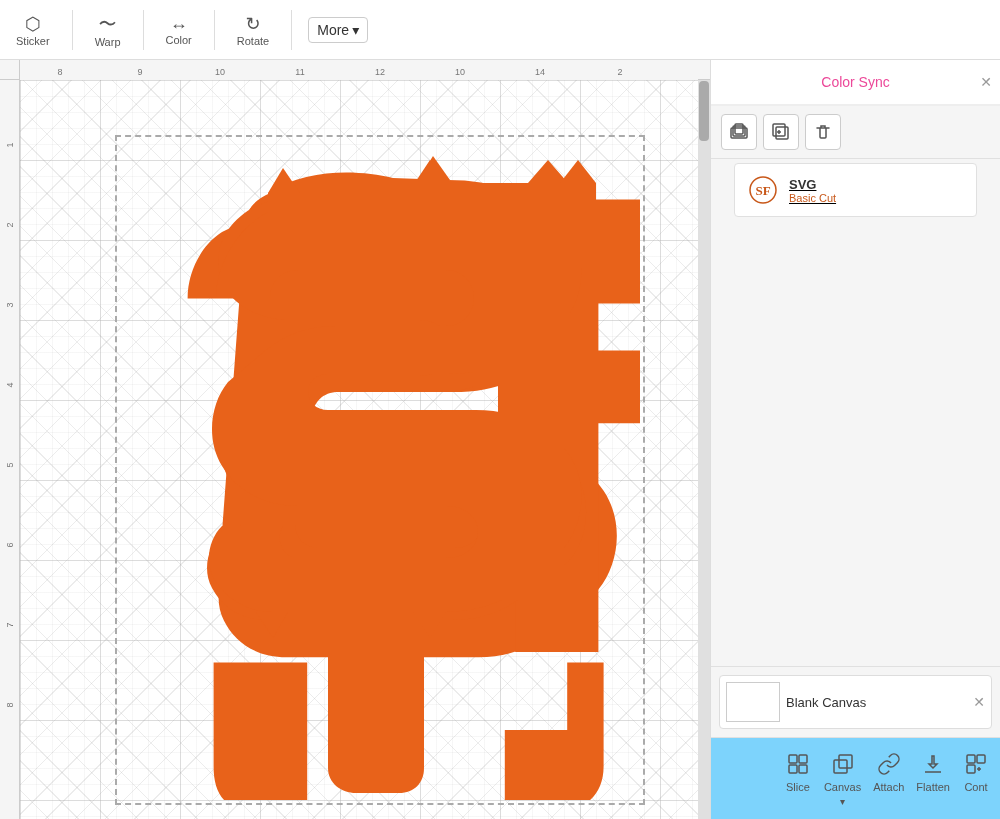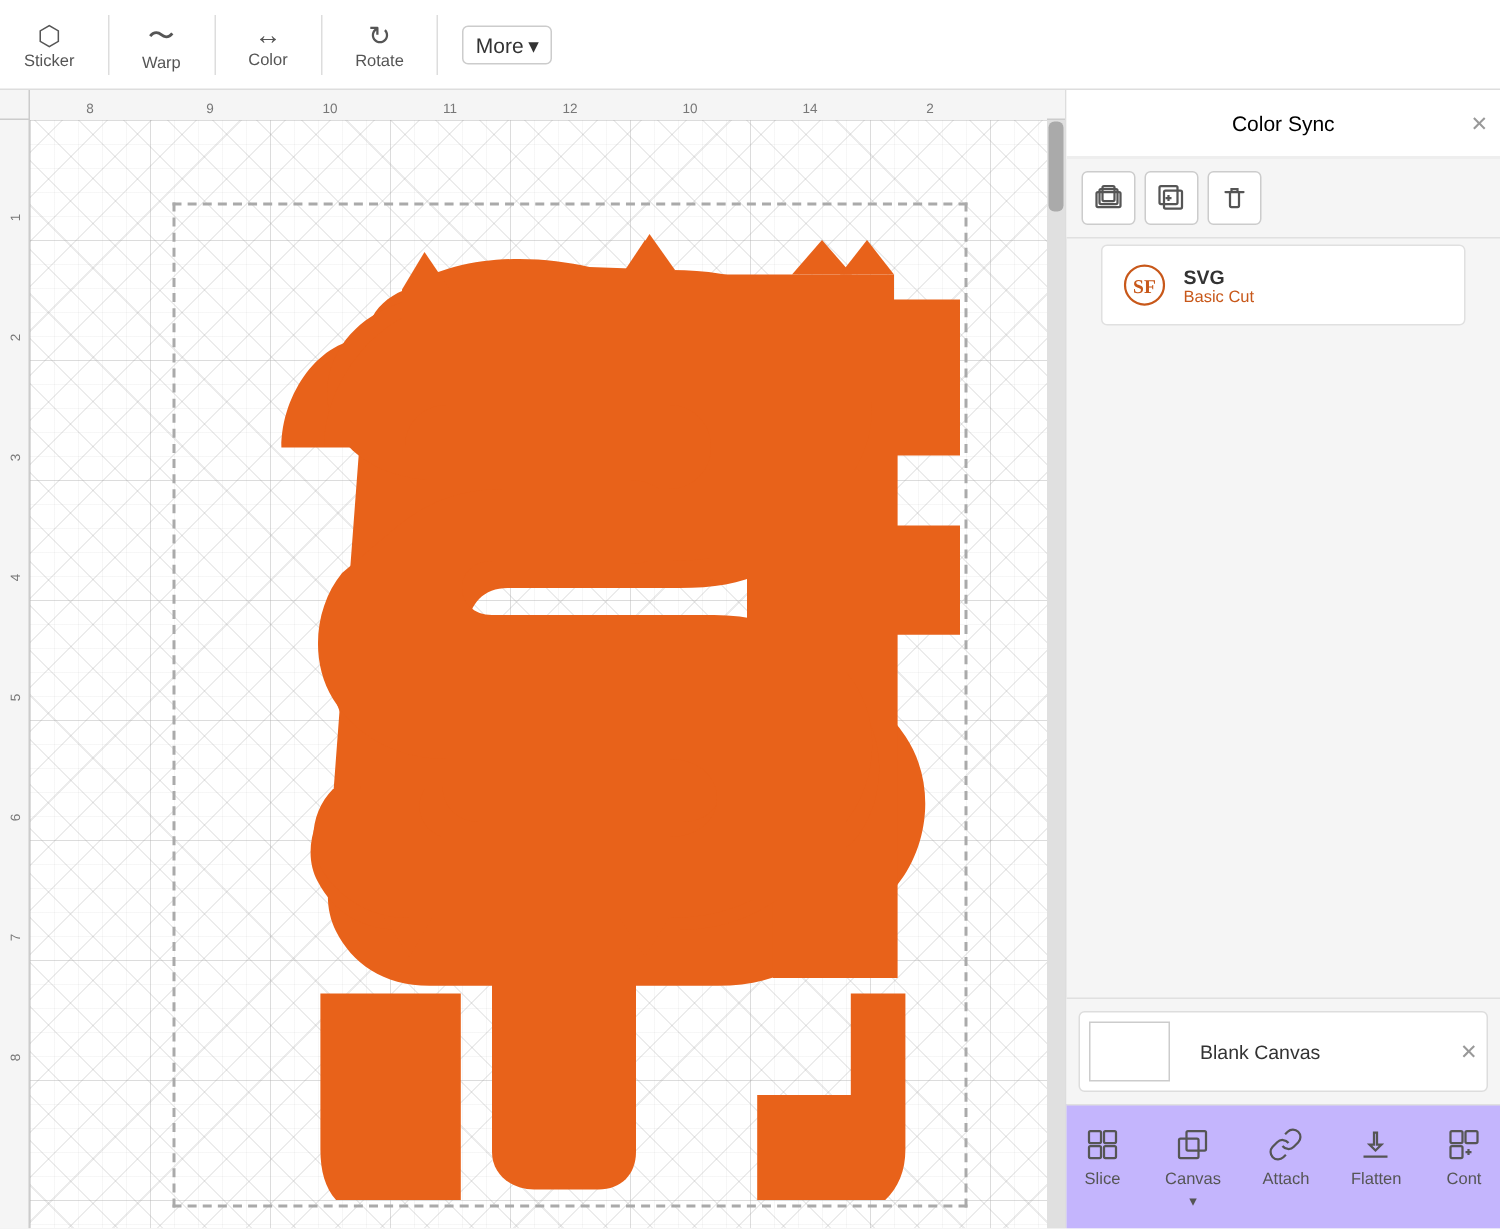--- a/index.html
+++ b/index.html
@@ -179,21 +179,21 @@
       border-bottom: 2px solid #eee;
       position: relative;
     }
     .panel-tab {
       flex: 1;
       text-align: center;
       padding: 14px 8px;
       font-size: 14px;
       font-weight: 500;
       cursor: pointer;
-      color: #000000;
+      color: #ec4899;
     }
     .panel-tab.active {
       color: #1a7a4a;
       border-bottom: 3px solid #1a7a4a;
     }
     .panel-tab-close {
       position: absolute;
       right: 8px;
       top: 50%;
       transform: translateY(-50%);
@@ -240,20 +240,21 @@
       height: 32px;
       display: flex;
       align-items: center;
       justify-content: center;
       color: #c8581a;
       font-size: 20px;
     }
     .layer-info {
       display: flex;
       flex-direction: column;
+      text-decoration: underline;
     }
     .layer-name {
       font-size: 13px;
       font-weight: 600;
       color: #333;
     }
     .layer-type {
       font-size: 11px;
       color: #c8581a;
     }
@@ -261,21 +262,21 @@
     
     #blank-canvas-section {
       margin-top: auto;
       padding: 8px;
       border-top: 1px solid #e0e0e0;
       background: #f5f5f5;
     }
     #blank-canvas-preview {
       display: flex;
       align-items: center;
-      gap: 20px;
+      gap: 6px;
       padding: 6px;
       background: #fff;
       border: 1px solid #ddd;
       border-radius: 4px;
     }
     .canvas-thumb {
       width: 54px;
       height: 40px;
       border: 1px solid #ccc;
       background: #fff;
@@ -287,23 +288,23 @@
     .canvas-close {
       margin-left: auto;
       color: #999;
       cursor: pointer;
       font-size: 14px;
     }
 
     
     #panel-actions {
       display: flex;
-      justify-content: space-between;
+      justify-content: flex-end;
       padding: 8px 4px;
-      background: #c4b5fd;
+      background: #7dd3fc;
       border-top: 1px solid #e0e0e0;
     }
     .action-btn {
       display: flex;
       flex-direction: column;
       align-items: center;
       gap: 3px;
       font-size: 11px;
       color: #555;
       cursor: pointer;

